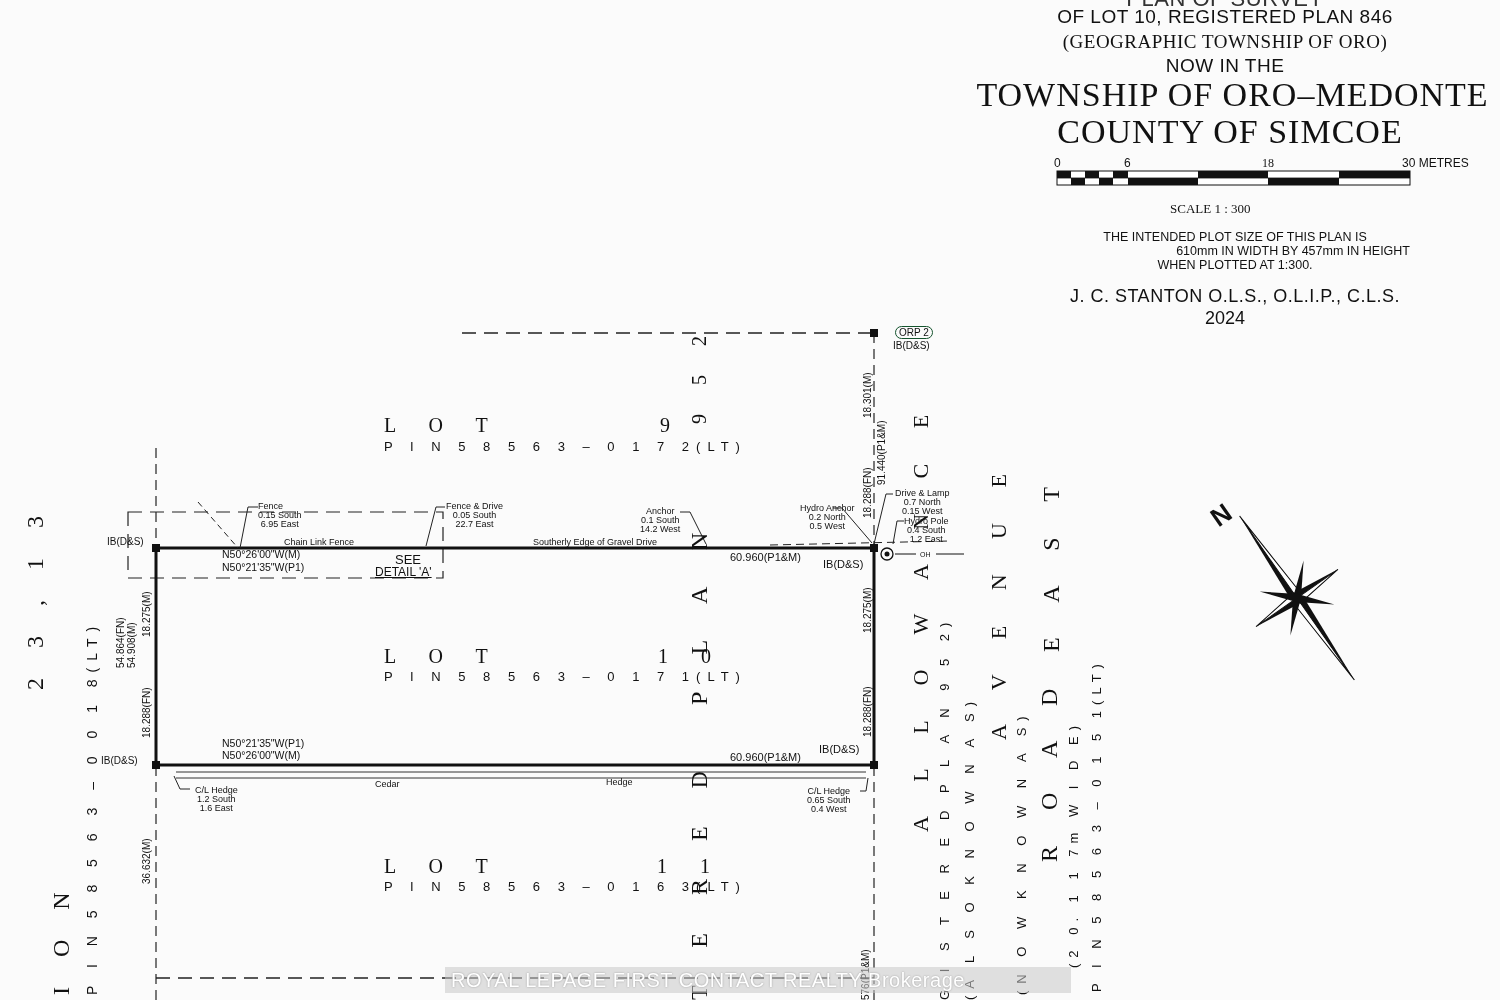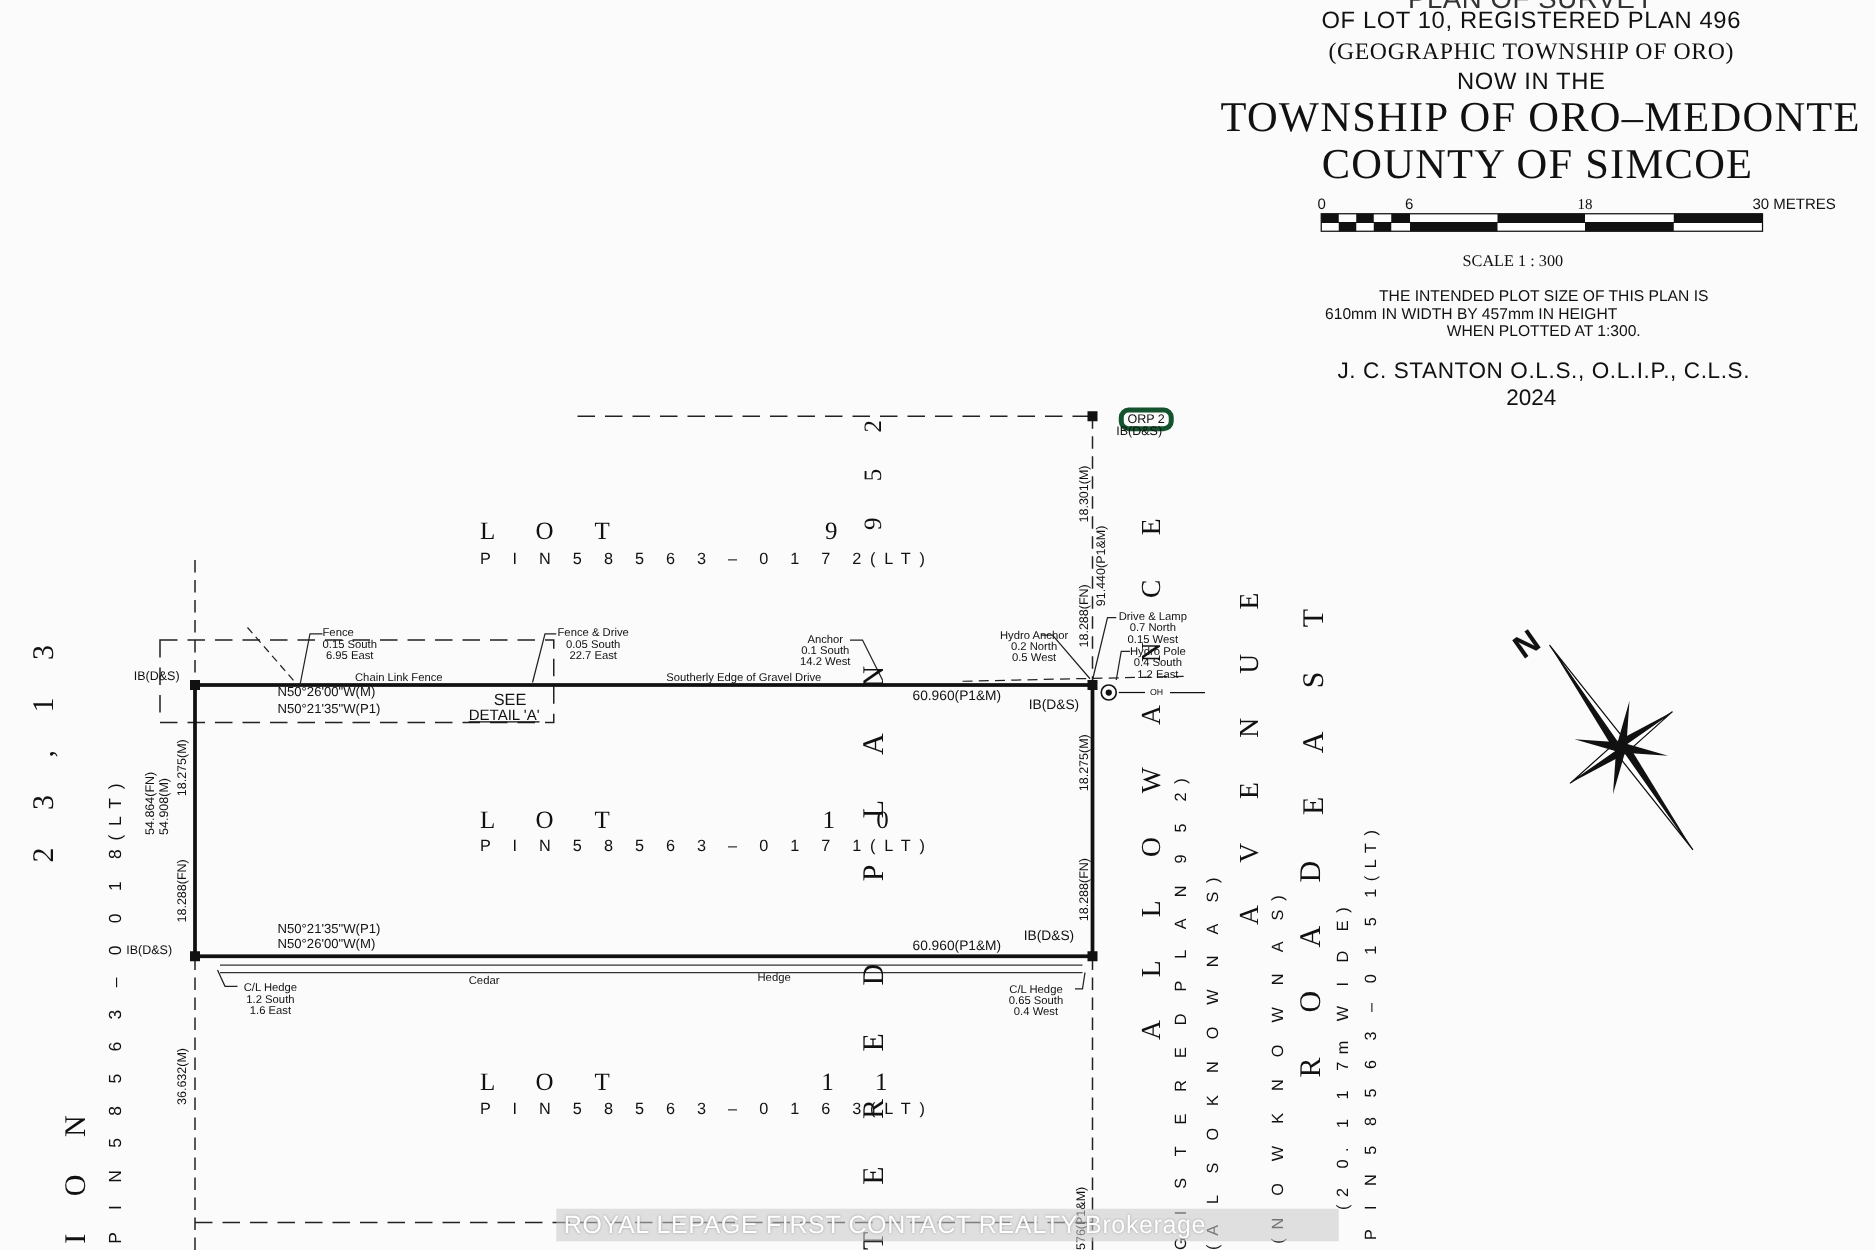--- a/index.html
+++ b/index.html
@@ -59,21 +59,21 @@
   <polyline points="445,507 436,507 426,546" fill="none" stroke="#222" stroke-width="1"></polyline>
   <polyline points="680,512 690,512 706,544" fill="none" stroke="#222" stroke-width="1"></polyline>
   <polyline points="833,508 842,508 872,543" fill="none" stroke="#222" stroke-width="1"></polyline>
   <polyline points="893,494 886,494 874,544" fill="none" stroke="#222" stroke-width="1"></polyline>
   <polyline points="904,521 897,521 893,544" fill="none" stroke="#222" stroke-width="1"></polyline>
   <polyline points="190,789 180,789 174,776" fill="none" stroke="#222" stroke-width="1"></polyline>
   <polyline points="860,791 866,791 868,778" fill="none" stroke="#222" stroke-width="1"></polyline>
 </svg>
 
 <div class="abs title-line sans" style="left:1030px; top:-14px; width:390px; font-size:22px; color:#333;">PLAN OF SURVEY</div>
-<div class="abs title-line sans" style="left:1030px; top:6px; width:390px;">OF LOT 10, REGISTERED PLAN 496</div>
+<div class="abs title-line sans" style="left:1030px; top:6px; width:390px;">OF LOT 10, REGISTERED PLAN 846</div>
 <div class="abs title-line serif" style="left:1030px; top:31px; width:390px; font-family:'Liberation Serif', serif;">(GEOGRAPHIC TOWNSHIP OF ORO)</div>
 <div class="abs title-line sans" style="left:1030px; top:55px; width:390px;">NOW IN THE</div>
 <div class="abs big-title" style="left:965px; top:76px; width:535px;">TOWNSHIP OF ORO–MEDONTE</div>
 <div class="abs big-title" style="left:1030px; top:113px; width:400px;">COUNTY OF SIMCOE</div>
 
 <div class="abs sans" style="left:1054px; top:156px; font-size:12px;">0</div>
 <div class="abs sans" style="left:1124px; top:156px; font-size:12px;">6</div>
 <div class="abs sans" style="left:1262px; top:156px; font-size:12px;font-family:Liberation Serif, serif;">18</div>
 <div class="abs sans" style="left:1402px; top:156px; font-size:12px;">30 METRES</div>
 <svg width="1500" height="1000" style="pointer-events:none">
@@ -84,21 +84,21 @@
   <rect x="1113" y="171" width="15" height="7" fill="#111"></rect>
   <rect x="1071" y="178" width="14" height="7" fill="#111"></rect>
   <rect x="1099" y="178" width="14" height="7" fill="#111"></rect>
   <rect x="1128" y="178" width="70" height="7" fill="#111"></rect>
   <rect x="1198" y="171" width="70" height="7" fill="#111"></rect>
   <rect x="1268" y="178" width="71" height="7" fill="#111"></rect>
   <rect x="1339" y="171" width="71" height="7" fill="#111"></rect>
 </svg>
 <div class="abs serif" style="left:1170px; top:201px; font-size:13px; font-family:'Liberation Serif', serif;">SCALE 1 : 300</div>
 <div class="abs sans" style="left:1060px; top:230px; width:350px; text-align:center; font-size:12.5px;">THE INTENDED PLOT SIZE OF THIS PLAN IS</div>
-<div class="abs sans" style="left:1060px; top:244px; width:350px; text-align:left; font-size:12.5px;">610mm IN WIDTH BY 457mm IN HEIGHT</div>
+<div class="abs sans" style="left:1060px; top:244px; width:350px; text-align:right; font-size:12.5px;">610mm IN WIDTH BY 457mm IN HEIGHT</div>
 <div class="abs sans" style="left:1060px; top:258px; width:350px; text-align:center; font-size:12.5px;">WHEN PLOTTED AT 1:300.</div>
 <div class="abs sans" style="left:1040px; top:286px; width:390px; text-align:center; font-size:18px; letter-spacing:0.5px;">J. C. STANTON O.L.S., O.L.I.P., C.L.S.</div>
 <div class="abs sans" style="left:1040px; top:308px; width:370px; text-align:center; font-size:18px;">2024</div>
 
 <div class="abs lot" style="left:364px; top:414px;">L O T</div>
 <div class="abs lot" style="left:640px; top:414px;">9</div>
 <div class="abs pin" style="left:384px; top:439px;">P I N   5 8 5 6 3 – 0 1 7 2(LT)</div>
 
 <div class="abs lot" style="left:364px; top:645px;">L O T</div>
 <div class="abs lot" style="left:638px; top:645px;">1 0</div>
@@ -174,21 +174,21 @@
   <div>C/L Hedge</div>
   <div>1.2 South</div>
   <div>1.6 East</div>
 </div>
 <div class="abs small" style="left:807px; top:787px;">
   <div>C/L Hedge</div>
   <div>0.65 South</div>
   <div>0.4 West</div>
 </div>
 
-<div class="abs" style="left:895px; top:326px; font-size:10px; border:4px solid #14532d; border-radius:8px; padding:0 3px;">ORP 2</div>
+<div class="abs" style="left:895px; top:326px; font-size:10px; border:1px solid #14532d; border-radius:8px; padding:0 3px;">ORP 2</div>
 <div class="abs" style="left:893px; top:340px; font-size:10px;">IB(D&amp;S)</div>
 <div class="abs vert" style="left:862px; top:418px; font-size:10px;">18.301(M)</div>
 <div class="abs vert" style="left:876px; top:485px; font-size:10px;">91.440(P1&amp;M)</div>
 <div class="abs vert" style="left:862px; top:518px; font-size:10px;">18.288(FN)</div>
 <div class="abs vert" style="left:862px; top:633px; font-size:10px;">18.275(M)</div>
 <div class="abs vert" style="left:862px; top:737px; font-size:10px;">18.288(FN)</div>
 <div class="abs vert" style="left:860px; top:1000px; font-size:10px;">576(P1&amp;M)</div>
 
 <div class="abs vert" style="left:908px; top:832px; font-size:22px; letter-spacing:15px; font-family:'Liberation Serif', serif;">A L L O W A N C E</div>
 <div class="abs vert" style="left:937px; top:1000px; font-size:13px; letter-spacing:7px;">G I S T E R E D     P L A N     9 5 2)</div>

